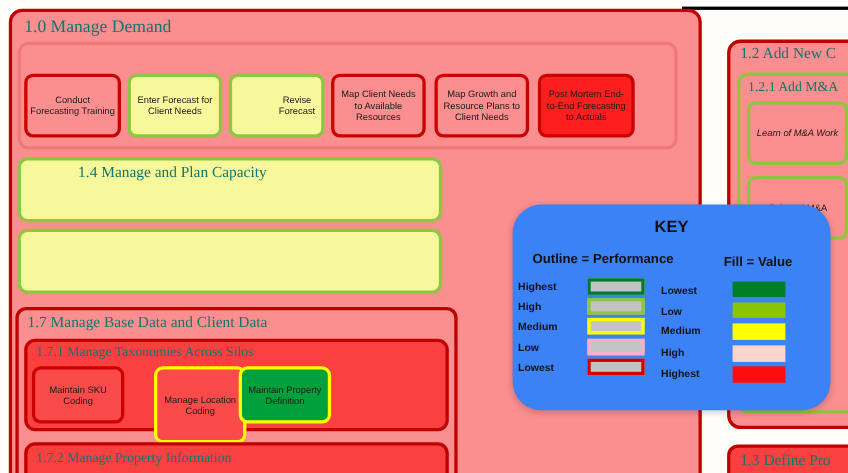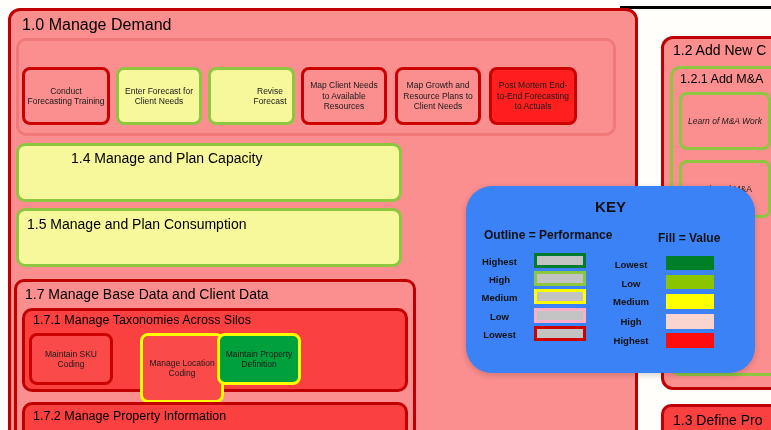--- a/index.html
+++ b/index.html
@@ -13,21 +13,21 @@
 
   
   .top-artifact{position:absolute;background:#ffffff;border-bottom:3px solid #000;}
 
   
   .box{position:absolute;box-sizing:border-box;border-radius:9px;}
   .lvl0{background:#fb8e8e;border:3px solid #c00000;border-radius:12px;}
   .lvl1{background:#fb8e8e;border:3px solid #f07a7a;border-radius:10px;}
   .lvl1b{background:#fb8e8e;border:3px solid #c00000;border-radius:10px;}
   .lvl2{background:#fb4040;border:3px solid #c00000;border-radius:10px;}
-  .grpLabel{position:absolute;color:#000000;white-space:nowrap;}
+  .grpLabel{position:absolute;color:#0f766e;white-space:nowrap;font-family:Liberation Serif, serif;}
 
   
   .leaf{position:absolute;box-sizing:border-box;border-radius:8px;
         display:flex;align-items:center;justify-content:center;text-align:center;
         font-size:8.5px;line-height:10.5px;color:#1a1a1a;padding:2px;}
 
   
   .f-highest{background:#ff1f1f;}
   .f-high{background:#fb8e8e;}
   .f-medium{background:#f7f79b;}
@@ -39,21 +39,21 @@
   .o-low{border:3px solid #ffaec9;}
   .o-medium{border:3px solid #ffff00;}
   .o-high{border:3px solid #8dc63f;}
   .o-highest{border:3px solid #007a2f;}
 
   
   #key{position:absolute;background:#3b82f6;border-radius:26px;box-sizing:border-box;
        box-shadow:0 2px 6px rgba(0,0,0,.18);}
   #key .key-title{position:absolute;width:100%;text-align:center;font-weight:bold;font-size:15px;color:#111;}
   .key-col-head{position:absolute;font-weight:bold;font-size:12px;color:#111;white-space:nowrap;}
-  .key-row-label{position:absolute;font-weight:bold;font-size:9.5px;color:#111;text-align:center;white-space:nowrap;}
+  .key-row-label{position:absolute;font-weight:bold;font-size:9.5px;color:#111;text-align:left;white-space:nowrap;}
   .key-swatch{position:absolute;box-sizing:border-box;}
   .key-swatch.outline{background:#c3c3c3;}
 
   .t-h1{font-size:15px;}
   .t-h2{font-size:13.5px;}
   .t-h3{font-size:11.5px;}
 </style>
 </head>
 <body>
 
@@ -71,21 +71,20 @@
   <div class="leaf f-medium o-high" style="left:116px;top:67px;width:86px;height:58px;">Enter Forecast for Client Needs</div>
   <div class="leaf f-medium o-high" style="left:208px;top:67px;width:87px;height:58px;padding-left:39px;">Revise Forecast</div>
   <div class="leaf f-high o-lowest" style="left:301px;top:67px;width:86px;height:58px;">Map Client Needs to Available Resources</div>
   <div class="leaf f-high o-lowest" style="left:395px;top:67px;width:86px;height:58px;">Map Growth and Resource Plans to Client Needs</div>
   <div class="leaf f-highest o-lowest" style="left:489px;top:67px;width:88px;height:58px;">Post Mortem End-to-End Forecasting to Actuals</div>
 
   <div class="box f-medium o-high" style="left:16px;top:143px;width:386px;height:59px;border-radius:9px;"></div>
   <div class="grpLabel t-h2" style="left:27px;top:150px;font-size:14px;margin-left:44px;">1.4 Manage and Plan Capacity</div>
 
   <div class="box f-medium o-high" style="left:16px;top:208px;width:386px;height:59px;border-radius:9px;"></div>
-  <div class="grpLabel t-h2" style="left:27px;top:216px;font-size:14px;">1.5 Manage and Plan Consumption</div>
 
   <div class="box lvl1b" style="left:14px;top:279px;width:402px;height:160px;"></div>
   <div class="grpLabel t-h2" style="left:25px;top:286px;font-size:14px;">1.7 Manage Base Data and Client Data</div>
 
   <div class="box lvl2" style="left:22px;top:308px;width:386px;height:84px;"></div>
   <div class="grpLabel t-h3" style="left:33px;top:313px;font-size:12.5px;">1.7.1 Manage Taxonomies Across Silos</div>
 
   <div class="leaf f-red-solid o-lowest" style="left:29px;top:333px;width:84px;height:52px;">Maintain SKU Coding</div>
   <div class="leaf f-red-solid o-medium" style="left:140px;top:333px;width:84px;height:70px;">Manage Location Coding</div>
   <div class="leaf f-lowest o-medium" style="left:217px;top:333px;width:84px;height:52px;">Maintain Property Definition</div>

